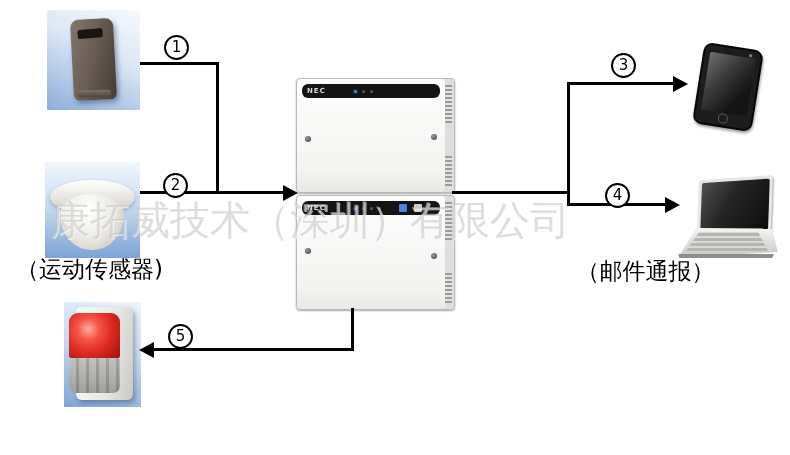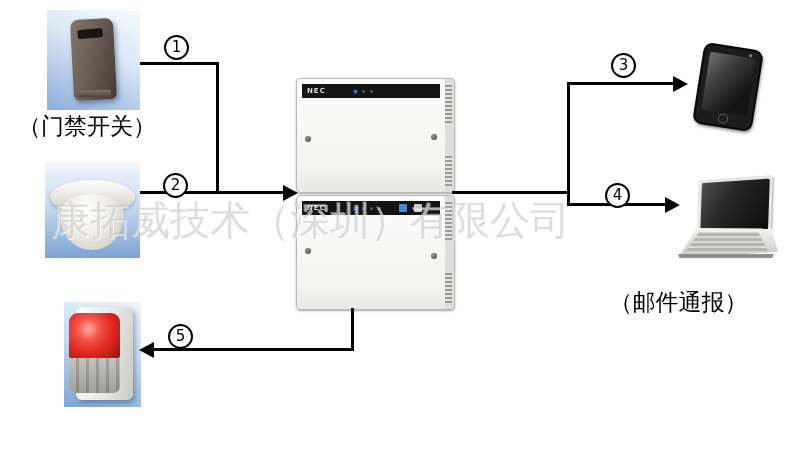--- a/index.html
+++ b/index.html
@@ -45,21 +45,21 @@
   .alarm-glass{position:absolute;left:5px;top:56px;width:51px;height:35px;border-radius:2px 2px 7px 7px;
                background:repeating-linear-gradient(90deg,#d6d6d4 0 7px,#b4b4b1 7px 10px),
                           linear-gradient(#e8e8e6,#bdbdba);background-blend-mode:multiply;}
 
   
   .nec-box{position:absolute;width:157px;height:113px;z-index:6;
            background:linear-gradient(180deg,#fdfdfd 0%,#f3f3f1 80%,#e8e8e6 100%);
            border:1px solid #b9b9b6;border-radius:4px;
            box-shadow:inset -9px 0 0 #dededd, 0 1px 2px rgba(0,0,0,0.35);}
   .nec-band{position:absolute;left:5px;top:5px;right:14px;height:14px;background:#141414;
-            border-radius:0;display:flex;align-items:center;}
+            border-radius:6px;display:flex;align-items:center;}
   .nec-logo{font-size:7px;color:#d8d8d8;letter-spacing:1px;margin-left:5px;font-weight:bold;}
   .leds{display:flex;gap:5px;margin-left:28px;align-items:center;}
   .led{width:3px;height:3px;border-radius:50%;}
   .led.on{background:#3f8ef2;box-shadow:0 0 3px #3f8ef2;}
   .led.off{background:#5a5a5a;}
   .btn-sq{width:8px;height:8px;border-radius:1px;margin-left:7px;}
   .btn-sq.blue{background:#4a86d8;}
   .btn-sq.grey{background:#cfcfcf;}
   .screw{position:absolute;width:6px;height:6px;border-radius:50%;
          background:radial-gradient(circle at 35% 35%,#9a9a9a,#3c3c3c);}
@@ -110,26 +110,26 @@
 <div class="canvas">
 
   <div class="watermark">康拓威技术（深圳）有限公司</div>
 
   <div class="photo sky1" style="left:47px;top:10px;width:93px;height:100px;">
     <div class="door-device">
       <div class="door-slot"></div>
       <div class="door-foot"></div>
     </div>
   </div>
-  <div class="label" style="left:2px;top:111px;width:170px;">（门禁开关）</div>
 
   <div class="photo sky2" style="left:45px;top:162px;width:95px;height:96px;">
     <div class="dome-ring"></div>
     <div class="dome-body"></div>
   </div>
+  <div class="label" style="left:2px;top:254px;width:175px;">（运动传感器)</div>
 
   <div class="photo sky3" style="left:64px;top:302px;width:77px;height:105px;">
     <div class="alarm-bracket"></div>
     <div class="alarm-red"></div>
     <div class="alarm-glass"></div>
   </div>
 
   <div class="nec-box" style="left:296px;top:78px;">
     <div class="nec-band">
       <span class="nec-logo">NEC</span>
@@ -172,21 +172,21 @@
   </div>
 
   <div class="abs" style="left:676px;top:178px;width:104px;height:84px;z-index:6;">
     <div class="laptop-lid">
       <div class="laptop-screen"></div>
     </div>
     <div class="laptop-base"></div>
     <div class="laptop-kbd"></div>
     <div class="laptop-edge"></div>
   </div>
-  <div class="label" style="left:596px;top:256px;width:165px;margin-top:31px;">（邮件通报）</div>
+  <div class="label" style="left:563px;top:256px;width:165px;">（邮件通报）</div>
 
   <div class="line" style="left:140px;top:62px;width:79px;height:3px;"></div>
   <div class="line" style="left:216px;top:62px;width:3px;height:131px;"></div>
   <div class="badge" style="left:164px;top:35px;">1</div>
 
   <div class="line" style="left:140px;top:191px;width:144px;height:3px;"></div>
   <div class="arrow right" style="left:283px;top:184.5px;"></div>
   <div class="badge" style="left:163px;top:173px;">2</div>
 
   <div class="line" style="left:452px;top:191px;width:118px;height:3px;"></div>

